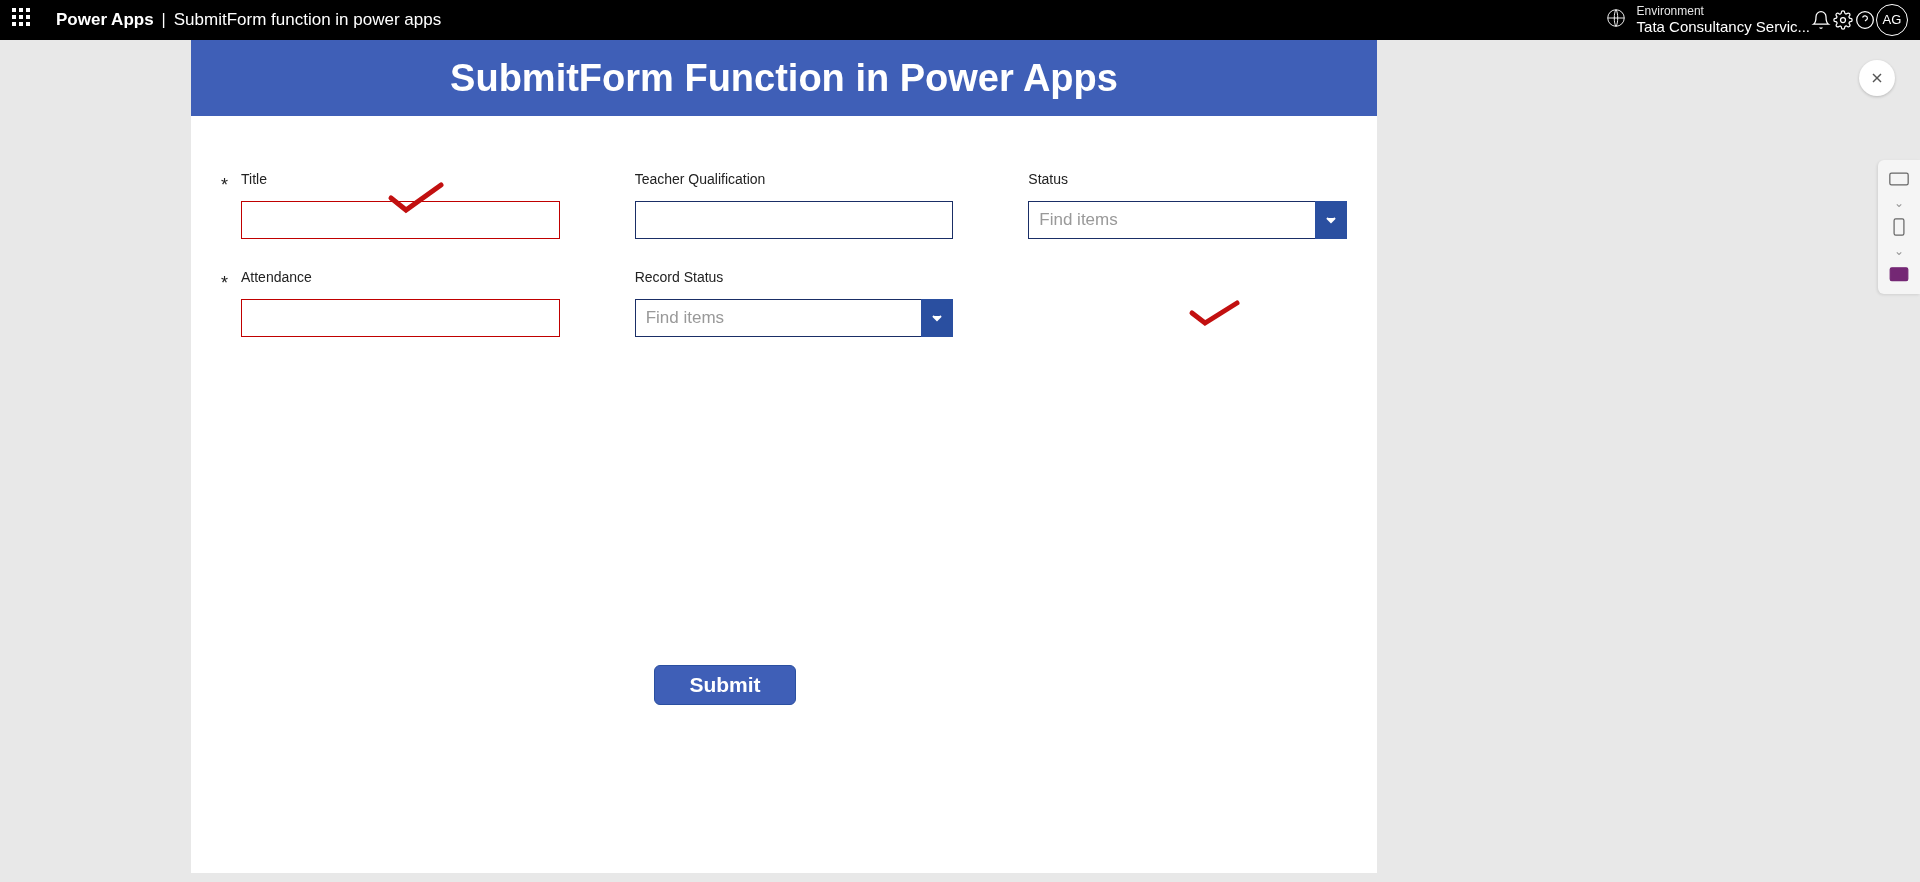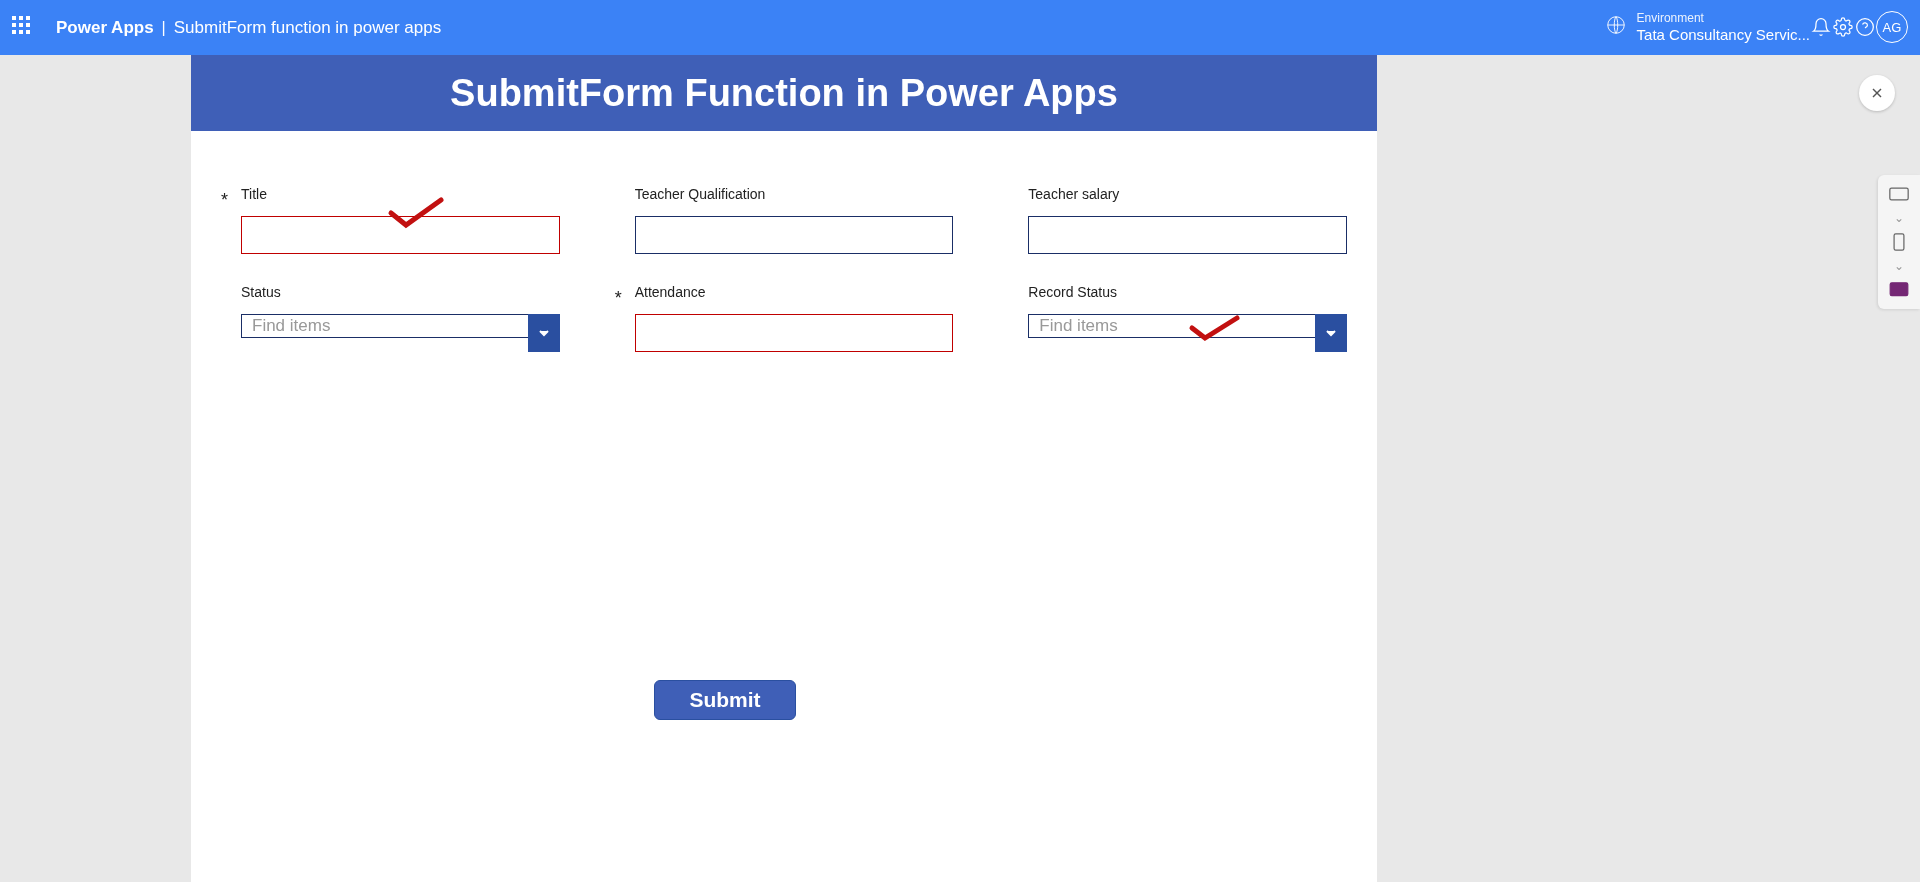--- a/index.html
+++ b/index.html
@@ -8,22 +8,22 @@
       box-sizing: border-box;
       font-family: 'Segoe UI', Tahoma, Geneva, Verdana, sans-serif;
     }
     body {
       background: #e8e8e8;
       width: 1920px;
       height: 882px;
       overflow: hidden;
     }
     .topbar {
-      background: #3b82f6;
-      height: 55px;
+      background: #000000;
+      height: 40px;
       display: flex;
       align-items: center;
       padding: 0 12px;
       color: white;
     }
     .waffle {
       width: 24px;
       height: 24px;
       display: grid;
       grid-template-columns: repeat(3, 4px);
@@ -227,21 +227,21 @@
       color: #a02020;
       font-size: 19px;
       margin-top: 6px;
     }
     .select-wrap {
       display: flex;
       width: 100%;
     }
     .select-input {
       flex: 1;
-      height: 24px;
+      height: 38px;
       border: 1.5px solid #1a2e66;
       border-right: none;
       padding: 0 10px;
       font-size: 17px;
       color: #999;
       display: flex;
       align-items: center;
     }
     .select-btn {
       width: 32px;
@@ -390,24 +390,20 @@
           <span class="field-label">Title</span>
           <input class="field-input error" type="text" style="">
         </div>
 
 
         <div class="field">
           <span class="field-label">Teacher Qualification</span>
           <input class="field-input" type="text" style="">
         </div>
 
-        <div class="field">
-          <span class="field-label">Teacher salary</span>
-          <input class="field-input" type="text" style="">
-        </div>
 
         <div class="field">
           <span class="field-label">Status</span>
           <div class="select-wrap">
             <div class="select-input">Find items</div>
             <div class="select-btn">
               <svg viewBox="0 0 24 24">
                   <path d="M6 9l6 6 6-6" stroke-width="3"></path>
                 </svg>
             </div>

